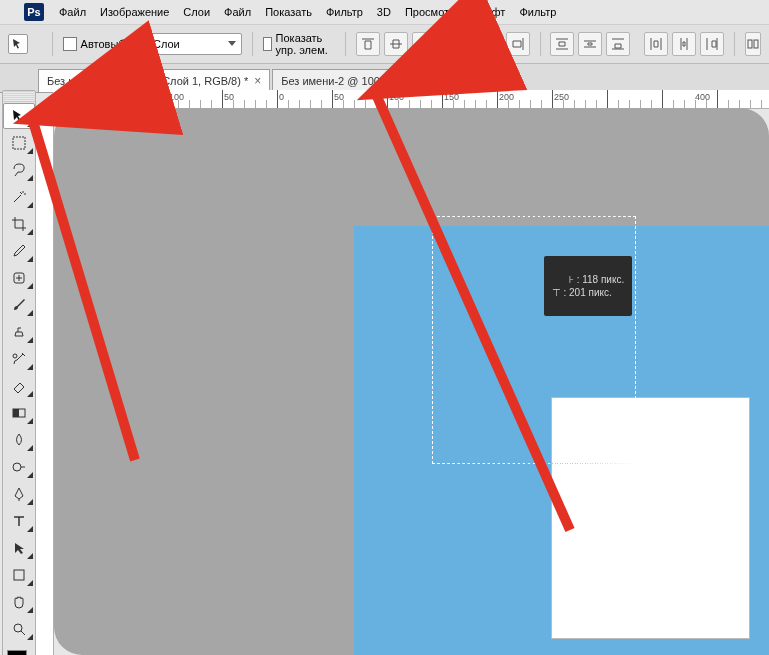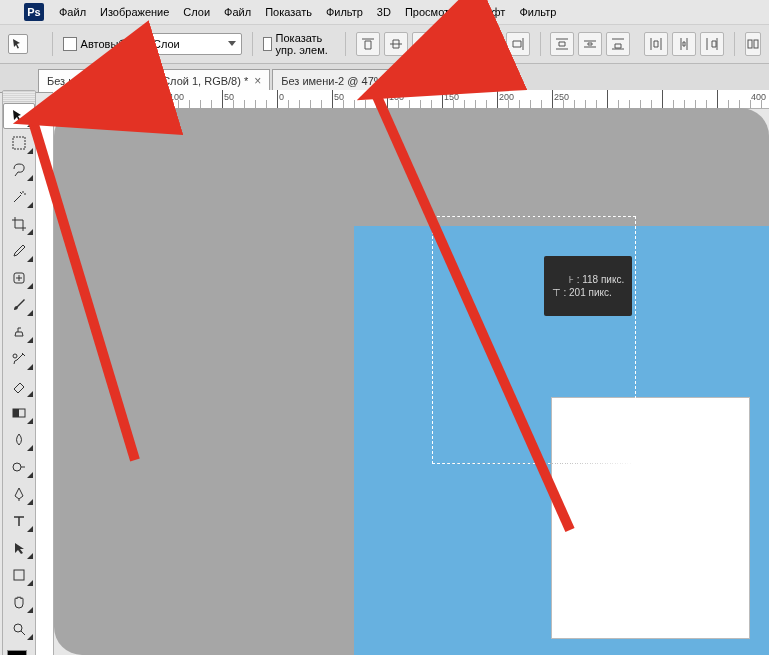--- a/index.html
+++ b/index.html
@@ -191,21 +191,21 @@
         </svg>
       </div>
   </div>
 
   <div id="tabstrip">
     <div class="doctab active">
       <span>Без имени-1 @ 100% (Слой 1, RGB/8) *</span>
       <span class="close">×</span>
     </div>
     <div class="doctab">
-      <span>Без имени-2 @ 47% (RGB/8) *</span>
+      <span>Без имени-2 @ 100% (RGB/1) *</span>
       <span class="close">×</span>
     </div>
   </div>
 
   <div id="ruler-h">
       <div class="rtick maj" style="left: 4px;"></div>
       <div class="rlabel" style="left: 4px;">200</div>
       <div class="rtick" style="left: 15px; height: 8px; top: 10px;"></div>
       <div class="rtick" style="left: 26px; height: 8px; top: 10px;"></div>
       <div class="rtick" style="left: 37px; height: 8px; top: 10px;"></div>
@@ -270,21 +270,21 @@
       <div class="rtick" style="left: 576px; height: 8px; top: 10px;"></div>
       <div class="rtick" style="left: 587px; height: 8px; top: 10px;"></div>
       <div class="rtick" style="left: 598px; height: 8px; top: 10px;"></div>
       <div class="rtick maj" style="left: 609px;"></div>
       <div class="rlabel" style="left: 609px; margin-top: 42px;">350</div>
       <div class="rtick" style="left: 620px; height: 8px; top: 10px;"></div>
       <div class="rtick" style="left: 631px; height: 8px; top: 10px;"></div>
       <div class="rtick" style="left: 642px; height: 8px; top: 10px;"></div>
       <div class="rtick" style="left: 653px; height: 8px; top: 10px;"></div>
       <div class="rtick maj" style="left: 664px;"></div>
-      <div class="rlabel" style="left: 696px; text-align: center;">400</div>
+      <div class="rlabel" style="left: 640px; text-align: center;">400</div>
       <div class="rtick" style="left: 675px; height: 8px; top: 10px;"></div>
       <div class="rtick" style="left: 686px; height: 8px; top: 10px;"></div>
       <div class="rtick" style="left: 697px; height: 8px; top: 10px;"></div>
       <div class="rtick" style="left: 708px; height: 8px; top: 10px;"></div>
     </div>
   <div id="ruler-v"></div>
 
   <div id="toolbox">
     <div class="grip"></div>
 

